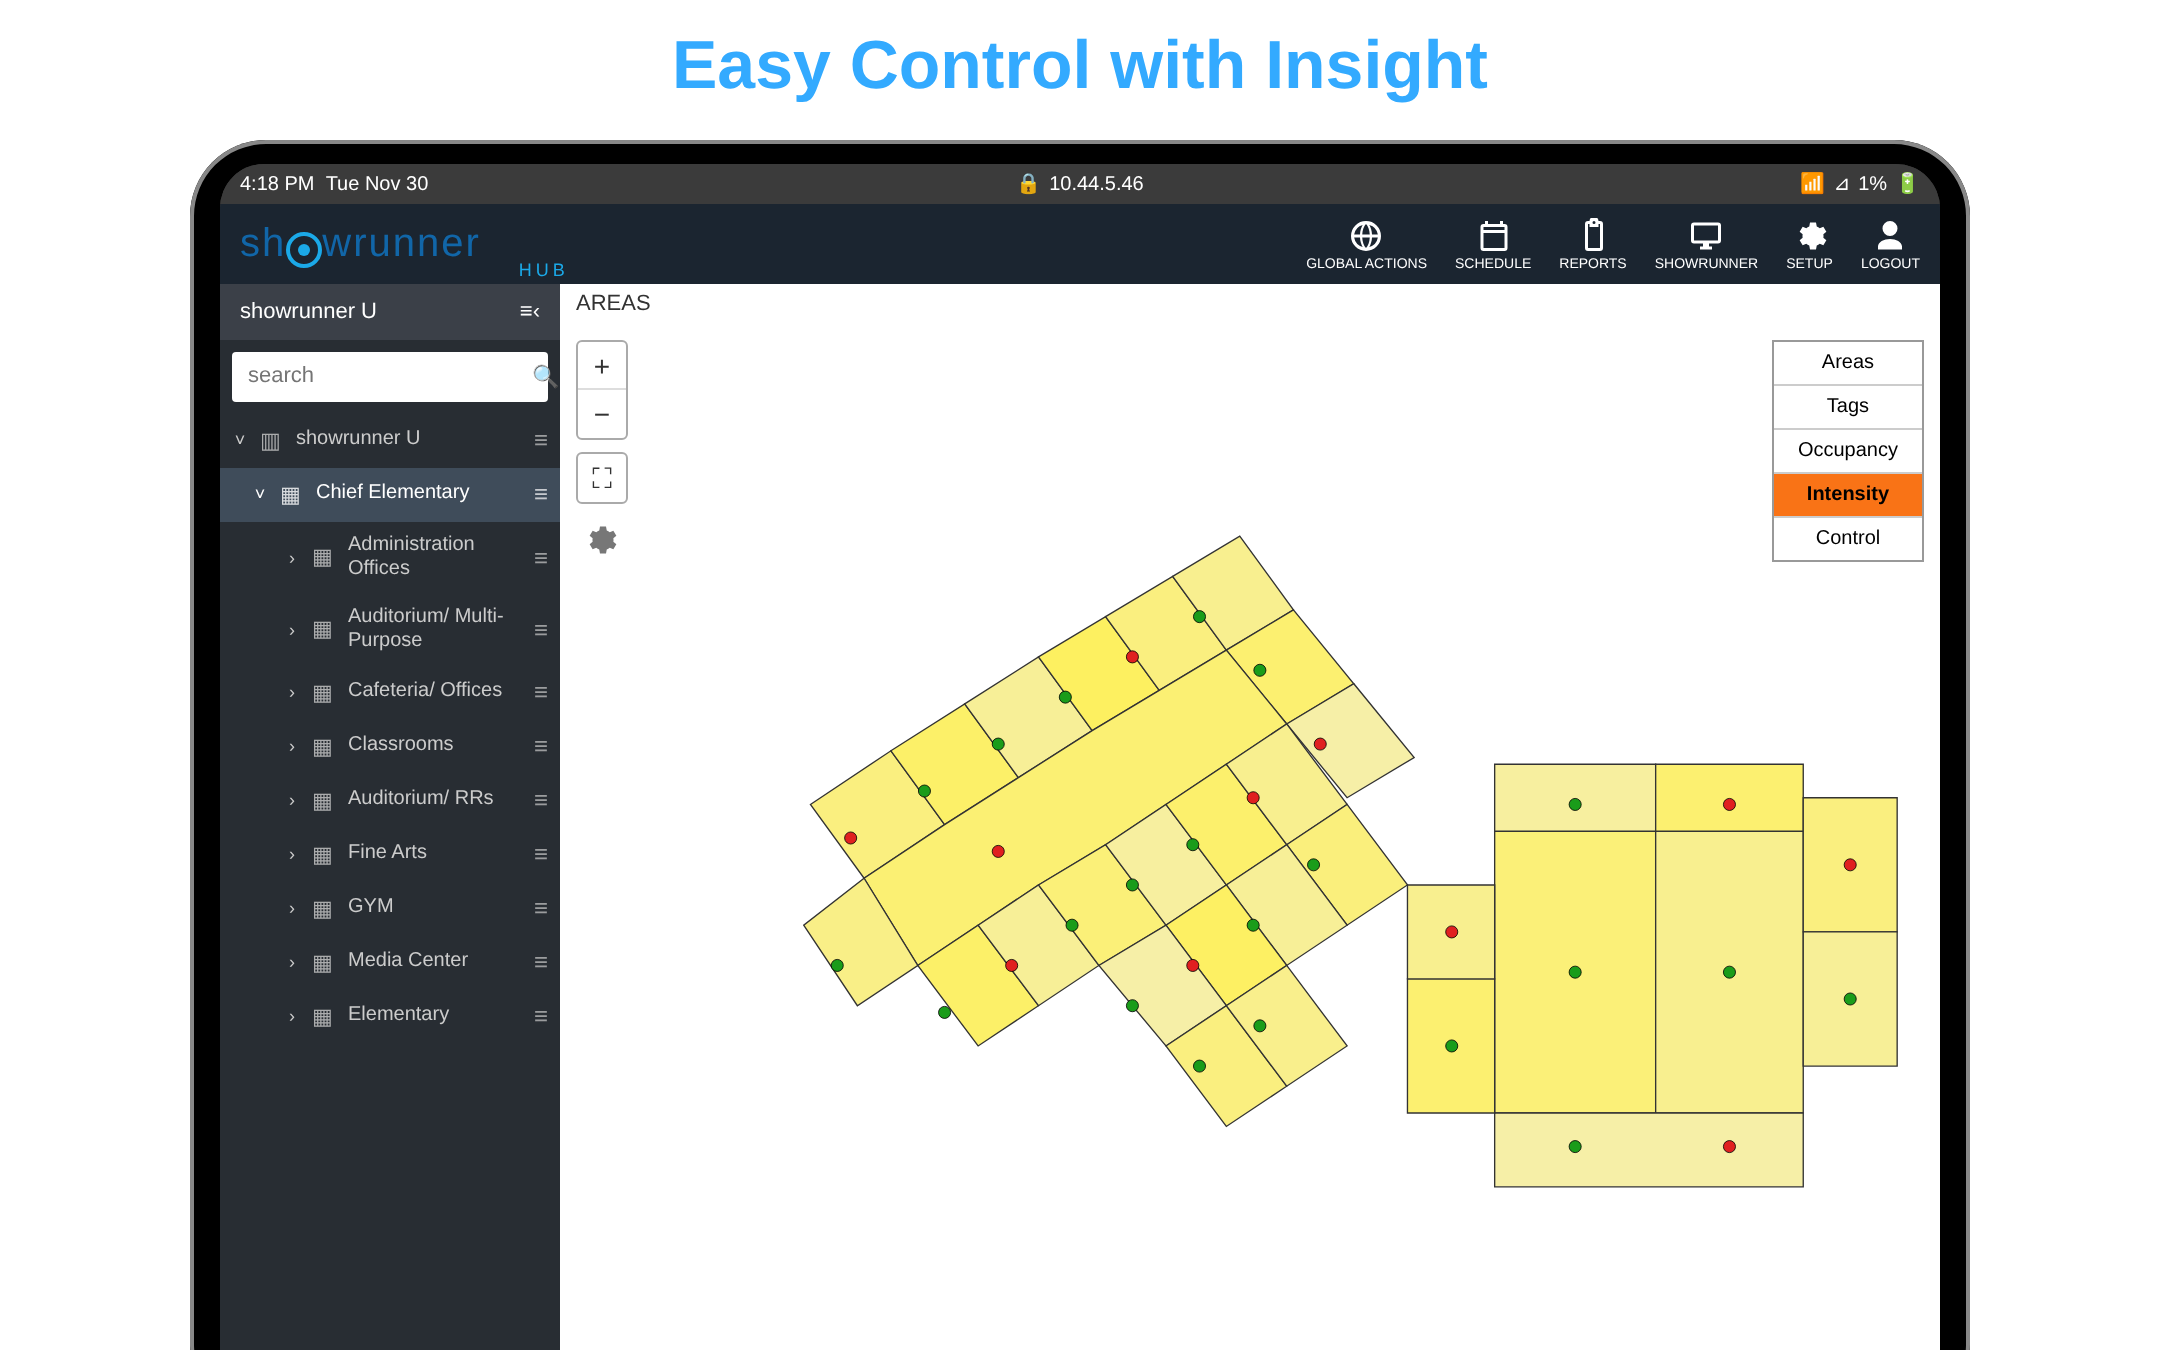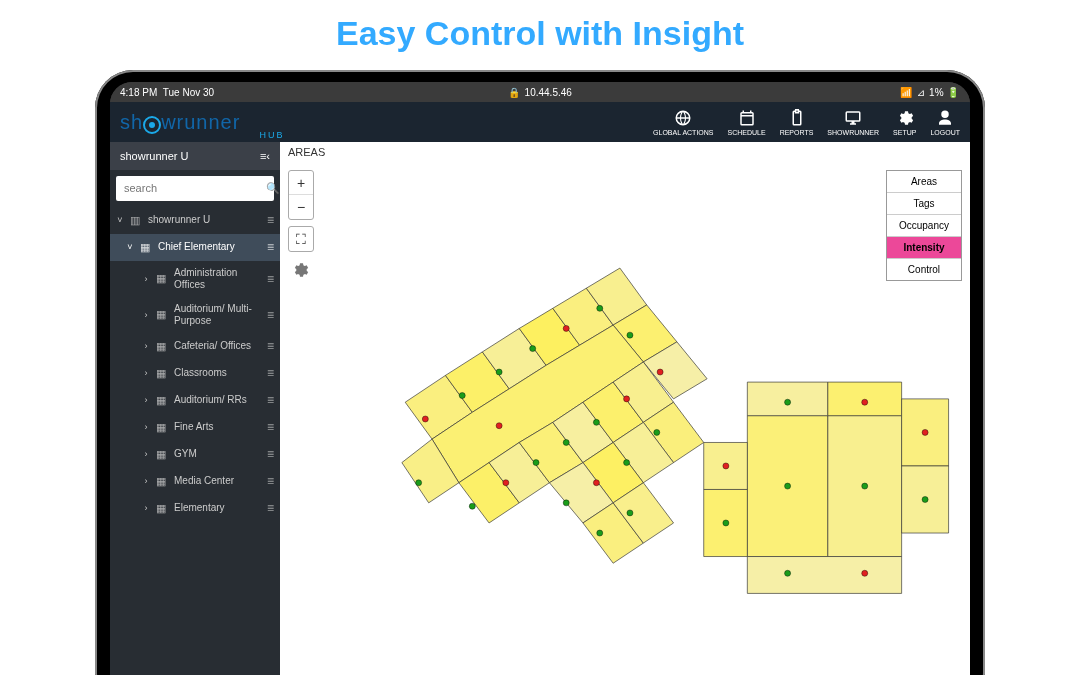--- a/index.html
+++ b/index.html
@@ -53,21 +53,21 @@
 
 .map-controls { position:absolute; left:8px; top:8px; display:flex; flex-direction:column; gap:6px; z-index:5; }
 .mc-group { background:#fff; border:1px solid #aaa; border-radius:3px; overflow:hidden; }
 .mc-btn { width:24px; height:24px; display:flex; align-items:center; justify-content:center; font-size:14px; border-bottom:1px solid #ddd; cursor:pointer; color:#333; }
 .mc-btn:last-child { border-bottom:none; }
 .mc-gear { width:24px; height:24px; display:flex; align-items:center; justify-content:center; color:#666; cursor:pointer; }
 
 .overlay-panel { position:absolute; right:8px; top:8px; background:#fff; border:1px solid #999; z-index:5; font-size:10px; }
 .overlay-panel .opt { padding:5px 12px; text-align:center; border-bottom:1px solid #ccc; cursor:pointer; }
 .overlay-panel .opt:last-child { border-bottom:none; }
-.overlay-panel .opt.selected { background:#ec4899; font-weight:bold; }
+.overlay-panel .opt.selected { background:#f97316; font-weight:bold; }
 
 .floorplan { position:absolute; left:38px; top:8px; right:8px; bottom:30px; }
 .floorplan svg { width:100%; height:100%; }
 </style>
 </head>
 <body>
 
 <div class="headline">Easy Control with Insight</div>
 
 <div class="tablet">

